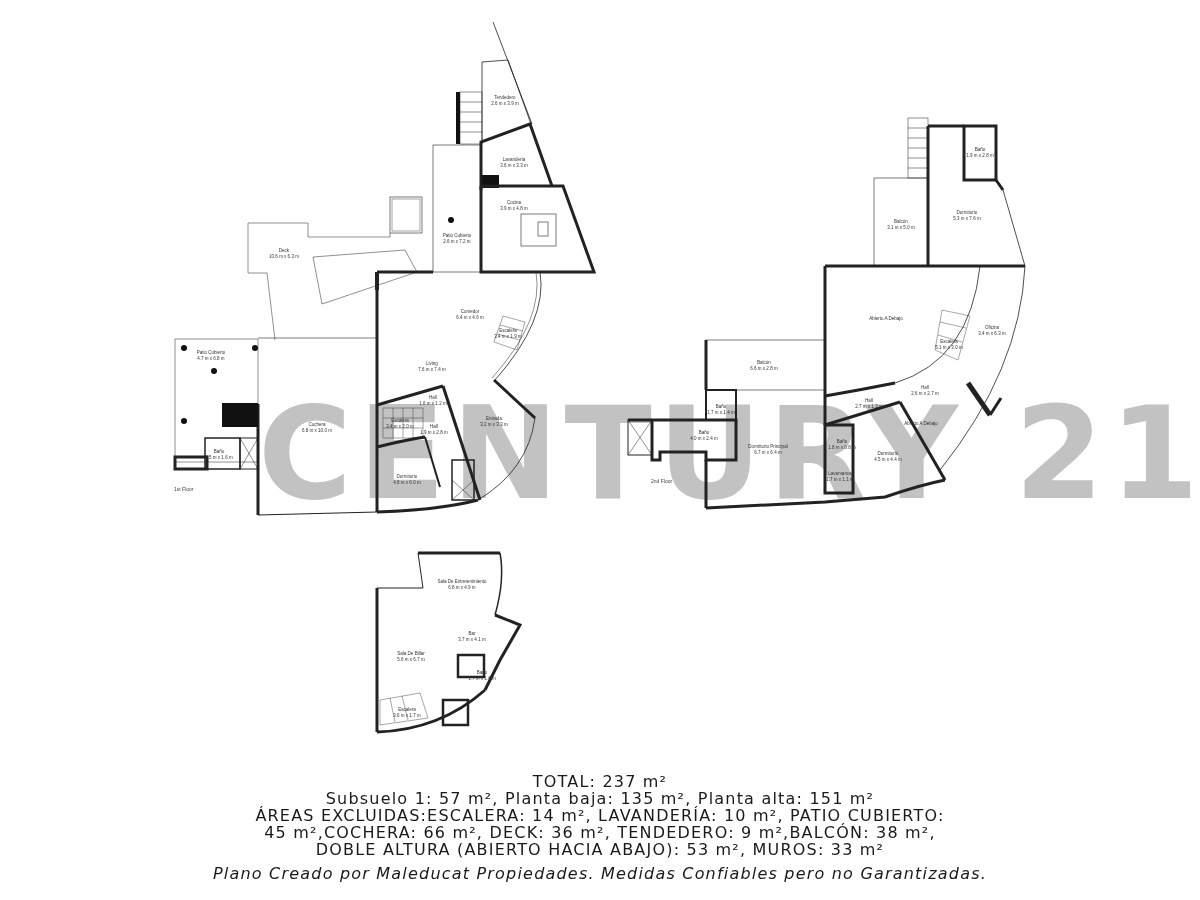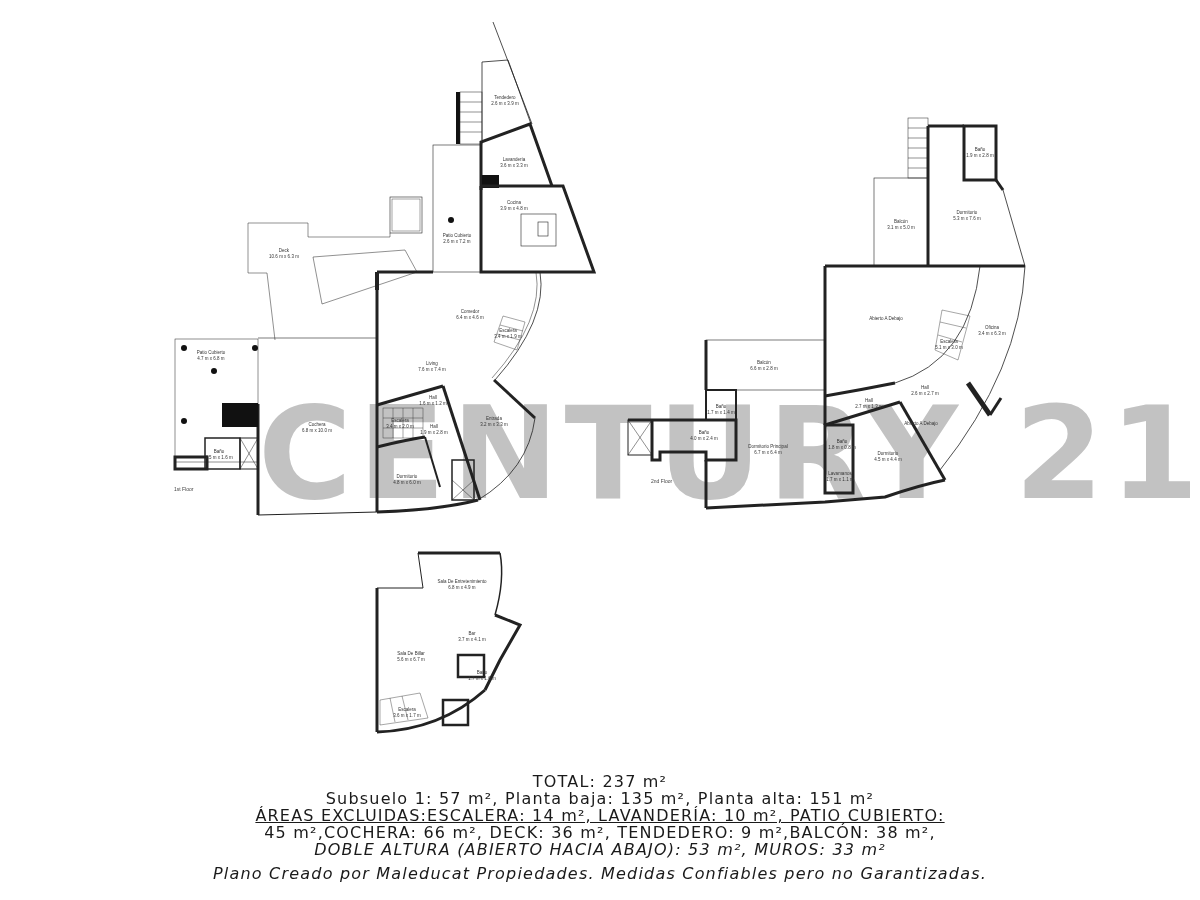--- a/index.html
+++ b/index.html
@@ -211,16 +211,16 @@
 <div>
   <div class="room-label" style="left:462px;top:584px;"><span>Sala De Entretenimiento</span><span class="dim">6.8 m x 4.9 m</span></div>
   <div class="room-label" style="left:472px;top:636px;"><span>Bar</span><span class="dim">3.7 m x 4.1 m</span></div>
   <div class="room-label" style="left:411px;top:656px;"><span>Sala De Billar</span><span class="dim">5.6 m x 6.7 m</span></div>
   <div class="room-label" style="left:482px;top:675px;"><span>Baño</span><span class="dim">1.7 m x 1.6 m</span></div>
   <div class="room-label" style="left:407px;top:712px;"><span>Escalera</span><span class="dim">3.6 m x 1.7 m</span></div>
 </div>
 
 <div class="summary total" style="top:772px;">TOTAL: 237 m²</div>
 <div class="summary line" style="top:789px;">Subsuelo 1: 57 m², Planta baja: 135 m², Planta alta: 151 m²</div>
-<div class="summary line" style="top:806px;text-decoration:underline;">ÁREAS EXCLUIDAS:ESCALERA: 14 m², LAVANDERÍA: 10 m², PATIO CUBIERTO:</div>
+<div class="summary line" style="top:806px;">ÁREAS EXCLUIDAS:ESCALERA: 14 m², LAVANDERÍA: 10 m², PATIO CUBIERTO:</div>
 <div class="summary line" style="top:823px;">45 m²,COCHERA: 66 m², DECK: 36 m², TENDEDERO: 9 m²,BALCÓN: 38 m²,</div>
-<div class="summary line" style="top:840px;font-style:italic;">DOBLE ALTURA (ABIERTO HACIA ABAJO): 53 m², MUROS: 33 m²</div>
+<div class="summary line" style="top:840px;">DOBLE ALTURA (ABIERTO HACIA ABAJO): 53 m², MUROS: 33 m²</div>
 <div class="summary credit" style="top:864px;font-style:italic;">Plano Creado por Maleducat Propiedades. Medidas Confiables pero no Garantizadas.</div>
 
 </body></html>

